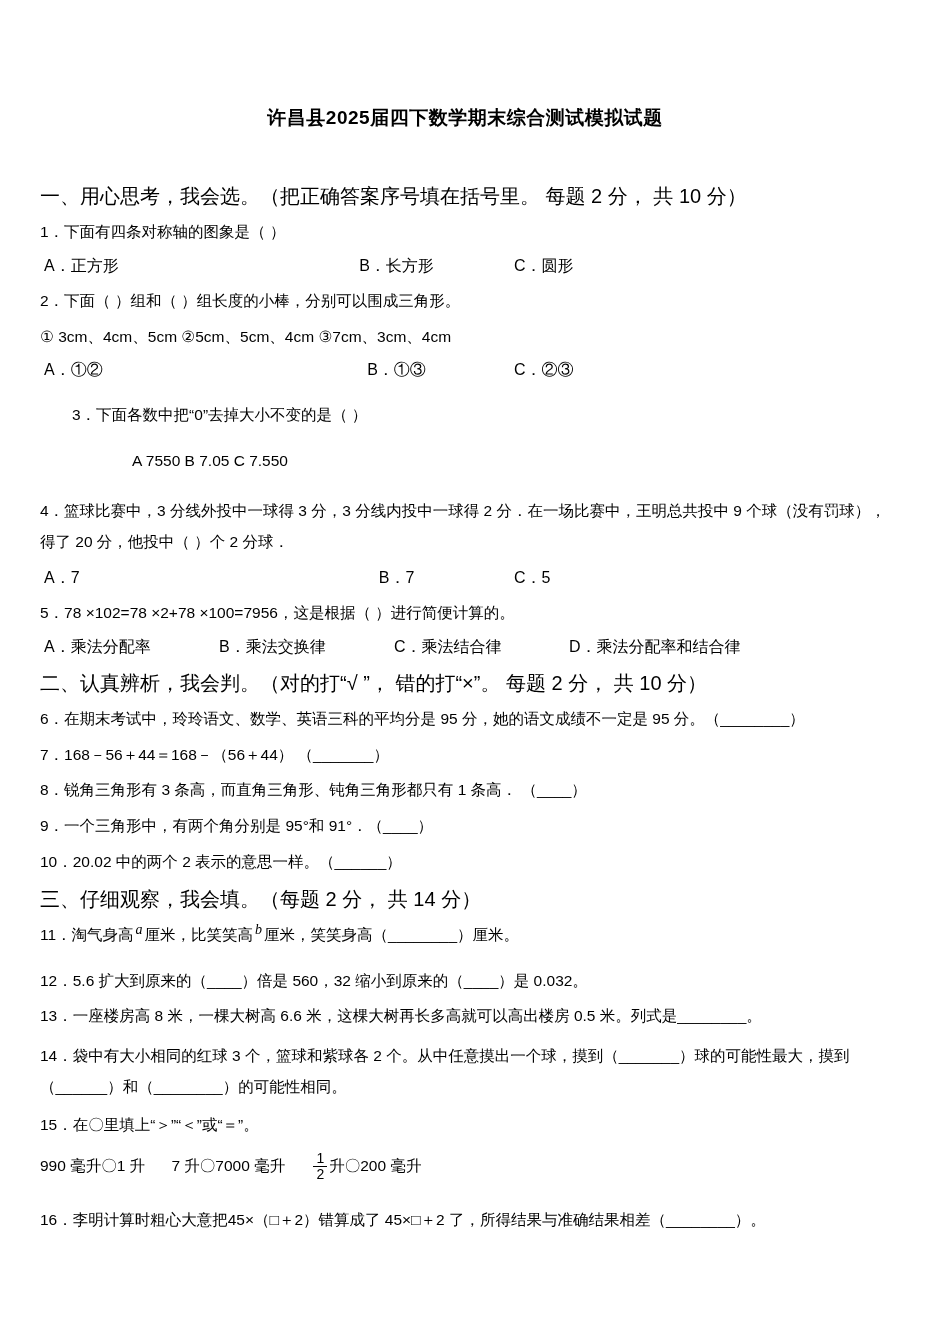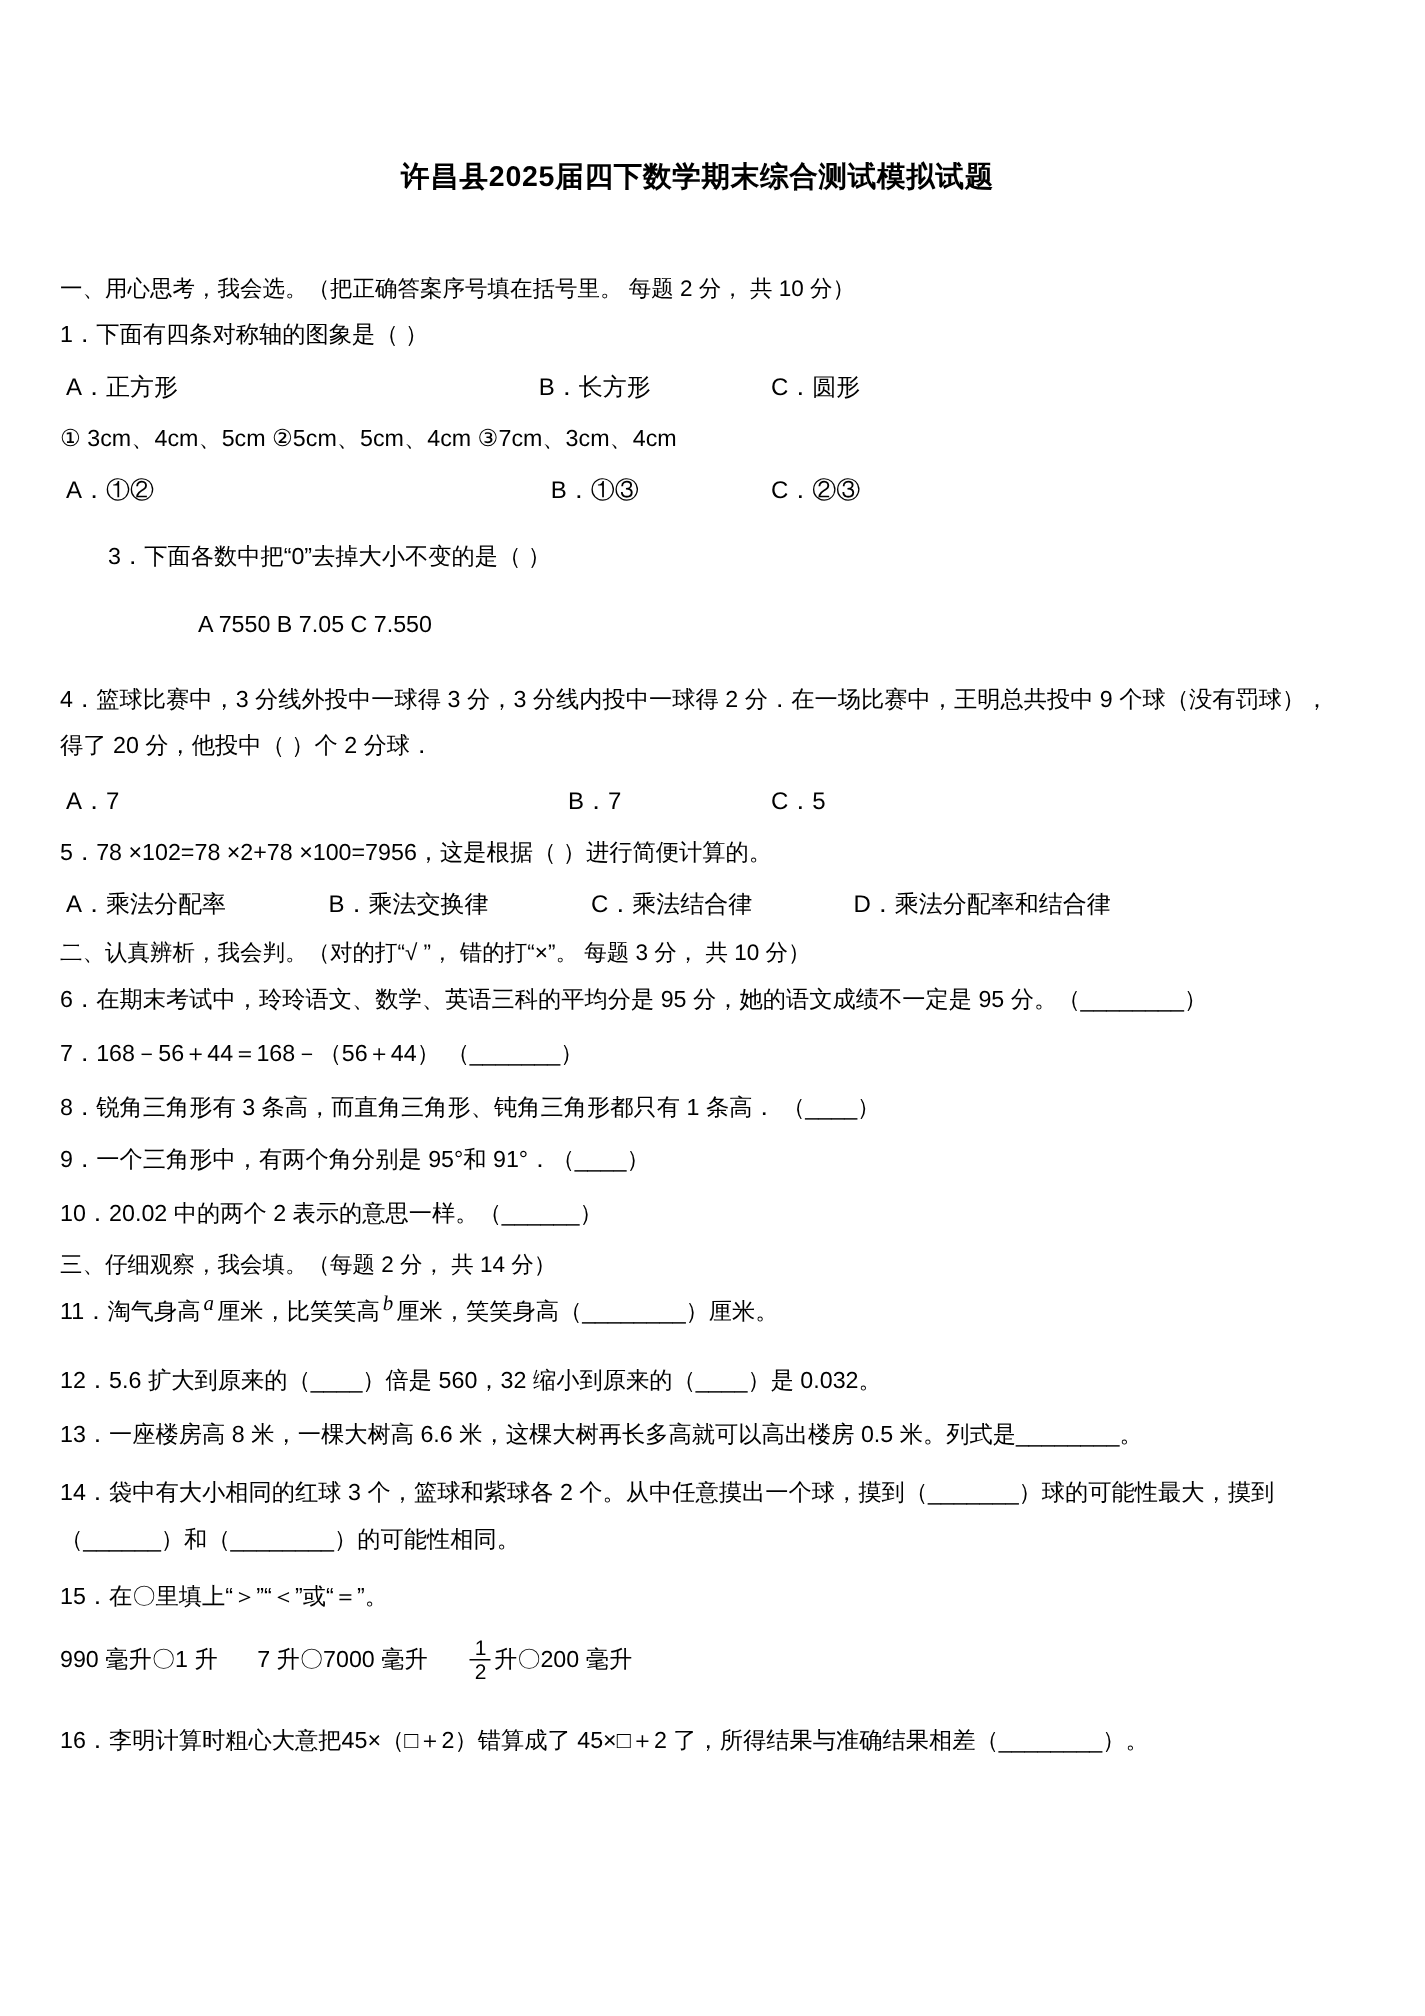--- a/index.html
+++ b/index.html
@@ -22,21 +22,21 @@
   }
   .doc-title {
     text-align: center;
     font-family: "Liberation Sans", sans-serif;
     font-weight: bold;
     font-size: 19px;
     letter-spacing: 0.5px;
     margin: 0 0 52px 0;
   }
   .sec-head {
-    font-size: 15px;
+    font-size: 20px;
     font-family: "Liberation Sans", sans-serif;
     margin: 0 0 10px 0;
   }
   .q {
     font-size: 15.5px;
     font-family: "Liberation Sans", sans-serif;
     margin: 0 0 11px 0;
     line-height: 1.6;
   }
   .q.wide { line-height: 2.0; }
@@ -92,20 +92,21 @@
 
   <div class="sec-head">一、用心思考，我会选。（把正确答案序号填在括号里。 每题 2 分， 共 10 分）</div>
 
   <div class="q">1．下面有四条对称轴的图象是（      ）</div>
   <div class="opts">
     <span class="o1">A．正方形</span>
     <span class="o2">B．长方形</span>
     <span class="o3">C．圆形</span>
   </div>
 
+  <div class="q">2．下面（   ）组和（   ）组长度的小棒，分别可以围成三角形。</div>
   <div class="q">① 3cm、4cm、5cm    ②5cm、5cm、4cm  ③7cm、3cm、4cm</div>
   <div class="opts">
     <span class="o1">A．①②</span>
     <span class="o2">B．①③</span>
     <span class="o3">C．②③</span>
   </div>
 
   <div class="spacer-sm"></div>
   <div class="q indent1">3．下面各数中把“0”去掉大小不变的是（   ）</div>
   <div class="spacer-sm"></div>
@@ -120,21 +121,21 @@
   </div>
 
   <div class="q">5．78 ×102=78 ×2+78 ×100=7956，这是根据（   ）进行简便计算的。</div>
   <div class="opts opts4">
     <span>A．乘法分配率</span>
     <span>B．乘法交换律</span>
     <span>C．乘法结合律</span>
     <span>D．乘法分配率和结合律</span>
   </div>
 
-  <div class="sec-head">二、认真辨析，我会判。（对的打“√ ”， 错的打“×”。 每题 3 分， 共 10 分）</div>
+  <div class="sec-head">二、认真辨析，我会判。（对的打“√ ”， 错的打“×”。 每题 2 分， 共 10 分）</div>
 
   <div class="q">6．在期末考试中，玲玲语文、数学、英语三科的平均分是 95 分，她的语文成绩不一定是 95 分。（________）</div>
   <div class="q">7．168－56＋44＝168－（56＋44）     （_______）</div>
   <div class="q">8．锐角三角形有 3 条高，而直角三角形、钝角三角形都只有 1 条高．    （____）</div>
   <div class="q">9．一个三角形中，有两个角分别是 95°和 91°．（____）</div>
   <div class="q">10．20.02 中的两个 2 表示的意思一样。（______）</div>
 
   <div class="sec-head">三、仔细观察，我会填。（每题 2 分， 共 14 分）</div>
 
   <div class="q">

